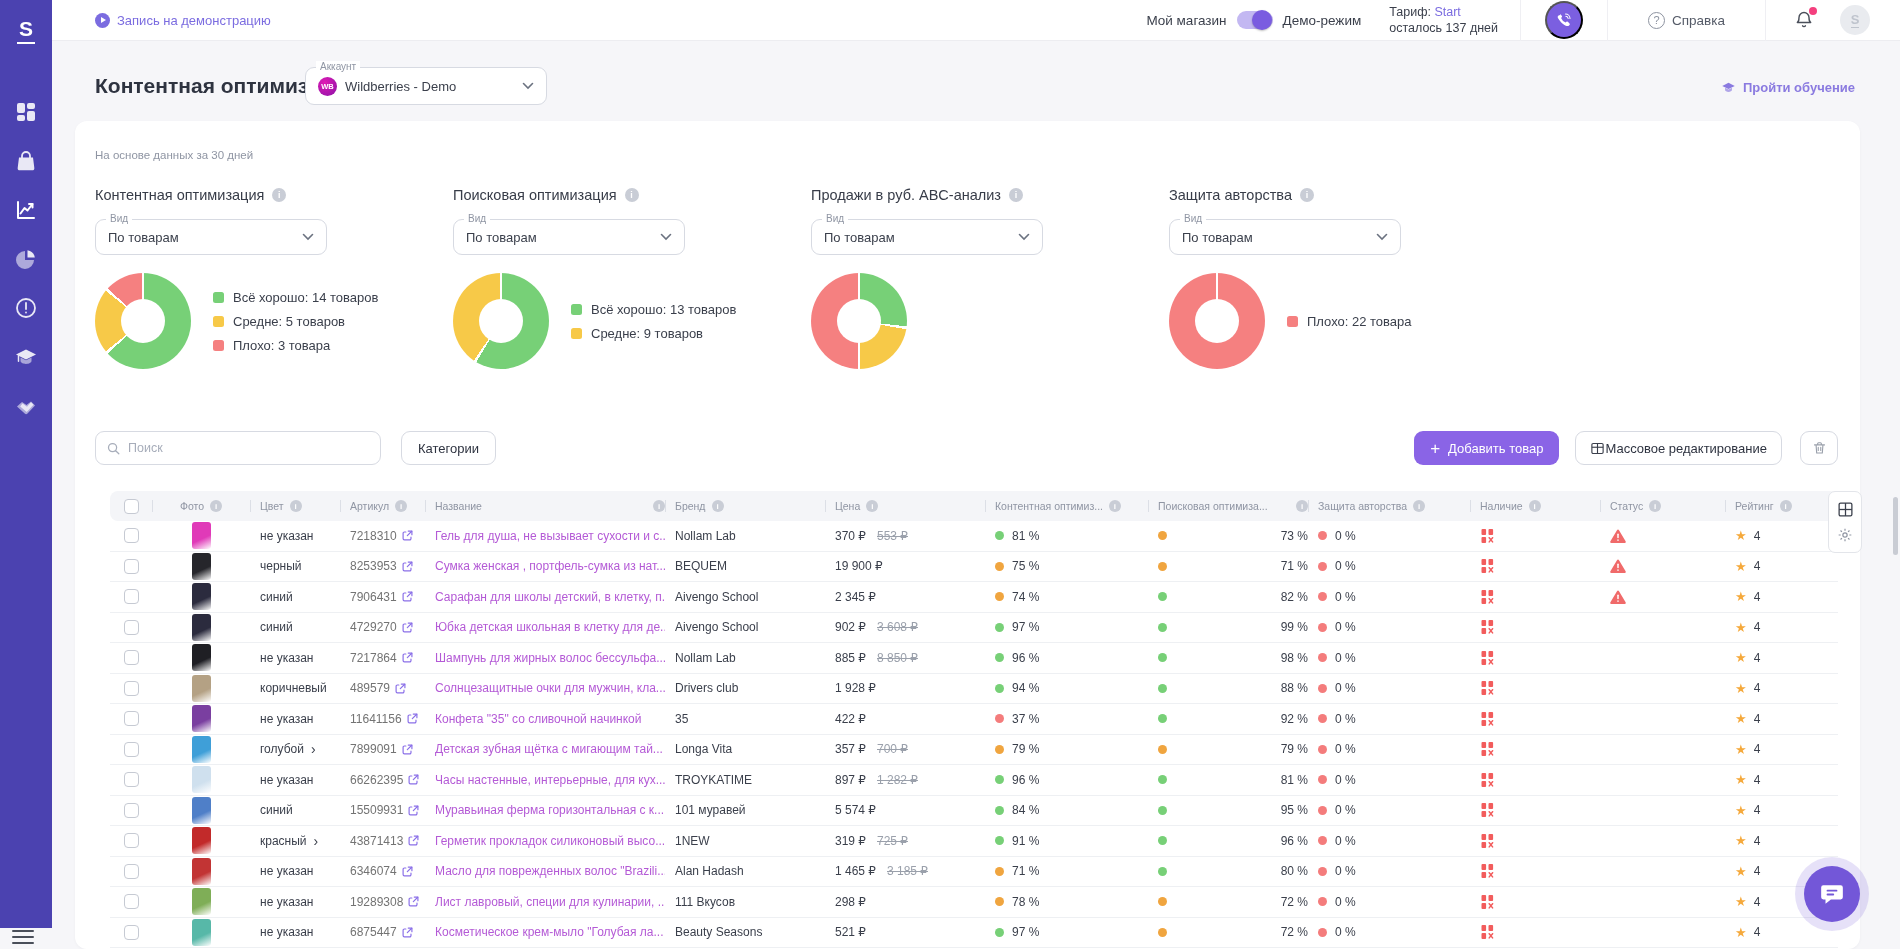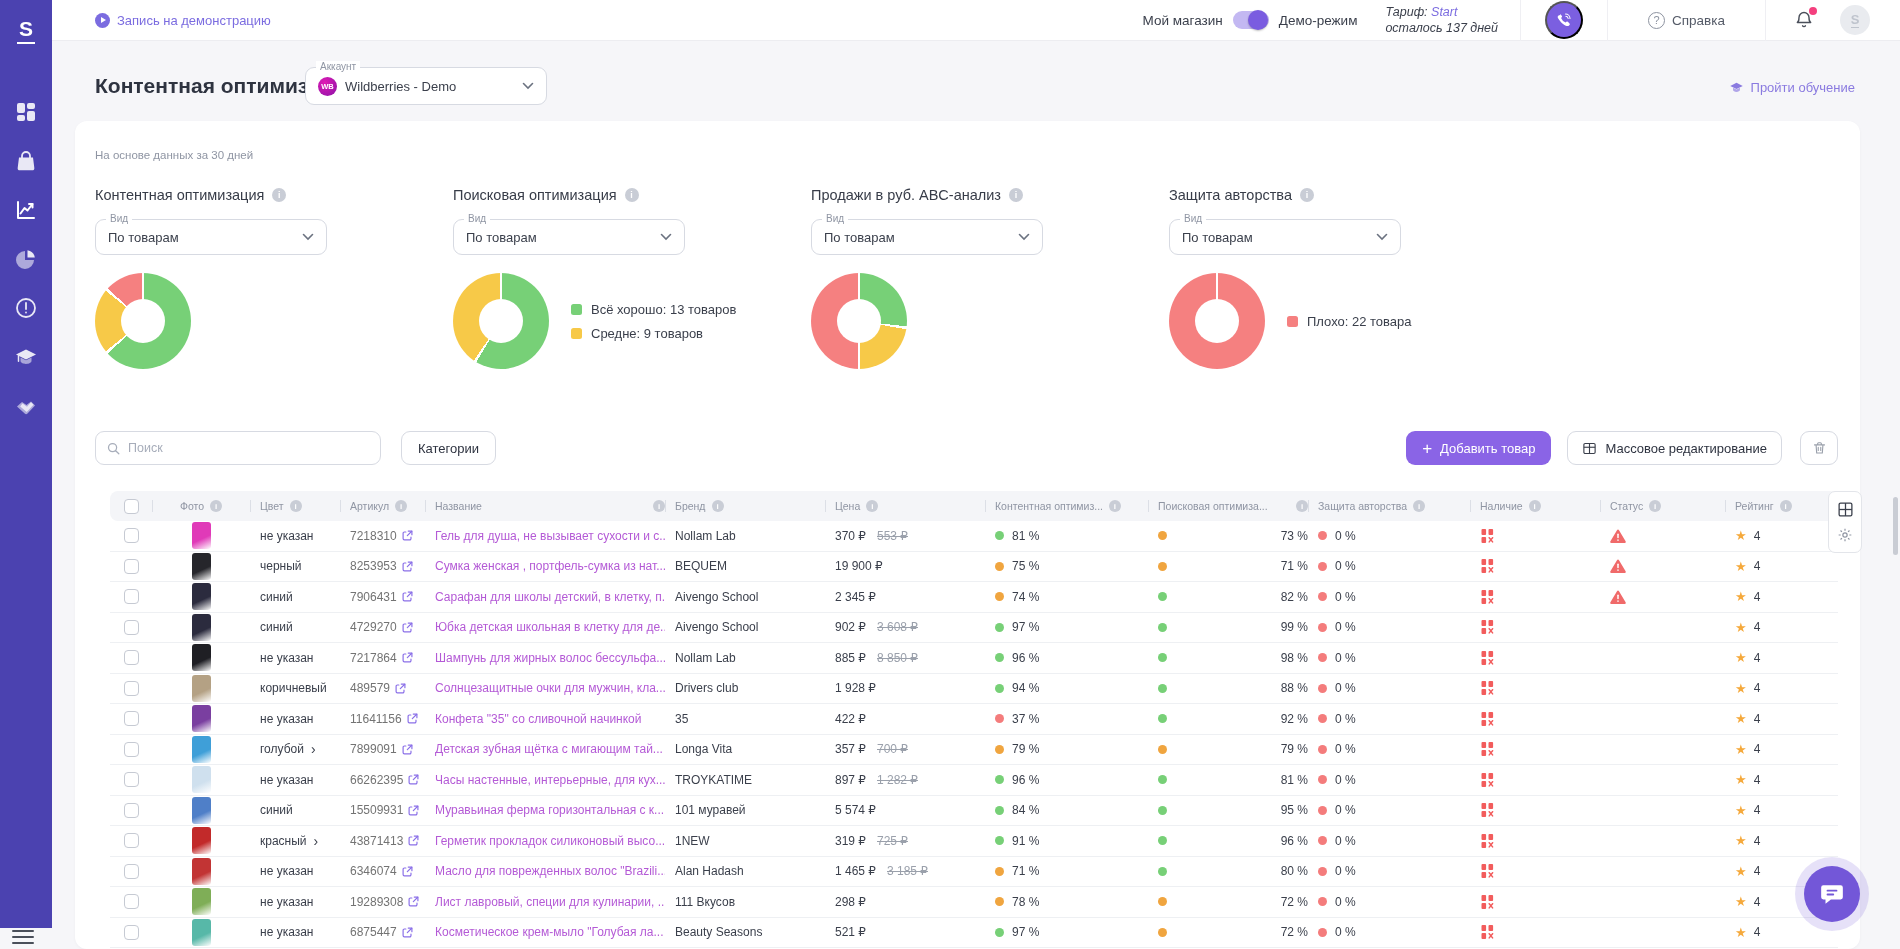--- a/index.html
+++ b/index.html
@@ -21,41 +21,41 @@
   
   .topbar { position:absolute; left:52px; top:0; right:0; height:41px; background:#fff; border-bottom:1px solid #ededf1; z-index:20;
             display:flex; align-items:center; }
   .demo-link { display:flex; align-items:center; gap:7px; margin-left:43px; color:#7b6ce0; font-size:13px; cursor:pointer; }
   .play-ic { width:15px; height:15px; border-radius:50%; background:#7b6ce0; position:relative; }
   .play-ic::after { content:""; position:absolute; left:6px; top:4px; border-left:5px solid #fff; border-top:3.5px solid transparent; border-bottom:3.5px solid transparent; }
   .tb-right { margin-left:auto; display:flex; align-items:center; height:100%; }
   .store-toggle { display:flex; align-items:center; gap:10px; font-size:13.5px; color:#3a3f4b; margin-right:28px; }
   .switch { width:36px; height:18px; border-radius:9px; background:#c3b8f2; position:relative; cursor:pointer; }
   .switch .knob { position:absolute; right:1px; top:-1px; width:20px; height:20px; border-radius:50%; background:#7a5ce0; box-shadow:0 1px 2px rgba(0,0,0,.25); }
-  .tariff { font-size:12.5px; color:#3a3f4b; line-height:1.3; margin-right:22px;font-style:italic; }
+  .tariff { font-size:12.5px; color:#3a3f4b; line-height:1.3; margin-right:22px; }
   .tariff .tv { color:#7b6ce0; }
   .tb-sep { width:1px; height:41px; background:#efeff3; }
   .phone-btn { width:38px; height:38px; border-radius:50%; background:#7b5fe0; display:flex; align-items:center; justify-content:center; margin:0 24px; cursor:pointer; }
   .help { display:flex; align-items:center; gap:7px; color:#555b68; font-size:13.5px; margin:0 40px; cursor:pointer; }
   .qmark { width:17px; height:17px; border:1.5px solid #8d93a0; border-radius:50%; color:#8d93a0; font-size:11px; display:flex; align-items:center; justify-content:center; }
   .bell-wrap { position:relative; margin:0 26px 0 28px; cursor:pointer; }
   .bell-dot { position:absolute; right:-3px; top:-3px; width:8px; height:8px; border-radius:50%; background:#f43f7e; }
   .avatar { width:30px; height:30px; border-radius:50%; background:#e9ebef; color:#bfc4cd; font-weight:bold; font-size:13px;
             display:flex; align-items:center; justify-content:center; margin-right:30px; cursor:pointer; }
   .avatar span{ border-bottom:1.5px solid #bfc4cd; }
 
   
   .page-title { position:absolute; left:95px; top:74px; font-size:21px; color:#2e3340; z-index:5; }
   .account { position:absolute; left:305px; top:67px; width:242px; height:38px; background:#fff; border:1px solid #d7dae2; border-radius:9px;
              display:flex; align-items:center; padding:0 12px; gap:8px; z-index:5; cursor:pointer; }
   .flabel { position:absolute; top:-7px; left:10px; font-size:10px; color:#8f95a3; background:#fff; padding:0 4px; }
   .wb-badge { width:19px; height:19px; border-radius:50%; background:radial-gradient(circle at 35% 30%, #e01ab4, #8a12a8); color:#fff;
               font-size:7.5px; font-weight:bold; display:flex; align-items:center; justify-content:center; text-transform:uppercase; }
   .account .aval { font-size:13px; color:#3a3f4b; flex:1; }
-  .training { position:absolute; right:45px; top:80px; display:flex; align-items:center; gap:7px; color:#8a7ae0; font-size:13px; z-index:5; cursor:pointer; }
+  .training { position:absolute; right:45px; top:80px; display:flex; align-items:center; gap:7px; color:#8a7ae0; font-size:13px; z-index:5; cursor:pointer;font-weight:bold; }
 
   
   .panel { position:absolute; left:75px; top:121px; width:1785px; height:828px; background:#fff; border-radius:12px; box-shadow:0 1px 3px rgba(30,30,60,.04); }
   .period-note { position:absolute; left:20px; top:28px; font-size:11.5px; color:#8f95a3; }
 
   .charts-row { position:absolute; left:20px; top:66px; right:10px; display:flex; }
   .chart-card { width:358px; position:relative; }
   .cc-title { display:flex; align-items:center; gap:8px; font-size:14.5px; color:#373c48; }
   .info-ic { width:14px; height:14px; border-radius:50%; background:#c9cdd6; color:#fff; font-size:9px; font-weight:bold; font-style:normal;
              display:inline-flex; align-items:center; justify-content:center; flex:0 0 auto; }
@@ -71,21 +71,21 @@
 
   
   .toolbar { position:absolute; left:20px; top:310px; right:22px; height:34px; display:flex; align-items:center; }
   .search-box { width:286px; height:34px; border:1px solid #d7dae2; border-radius:9px; background:#fff; display:flex; align-items:center; padding:0 10px; gap:7px; }
   .search-box input { border:none; outline:none; font-size:12.5px; color:#3a3f4b; width:100%; font-family:inherit; }
   .search-box input::placeholder { color:#a7adba; }
   .btn-cat { margin-left:20px; height:34px; padding:0 16px; border:1px solid #d7dae2; border-radius:9px; background:#fff; font-size:13px; color:#2e3340; cursor:pointer; font-family:inherit; }
   .tb-spacer { flex:1; }
   .btn-add { height:34px; padding:0 16px; border:none; border-radius:9px; background:#8a64e6; color:#fff; font-size:13px; display:flex; align-items:center; gap:8px; cursor:pointer; font-family:inherit; }
   .btn-add .plus { font-size:17px; line-height:1; }
-  .btn-bulk { margin-left:16px; height:34px; padding:0 14px; border:1px solid #d7dae2; border-radius:9px; background:#fff; color:#2e3340; font-size:13px; display:flex; align-items:center; gap:8px; cursor:pointer; font-family:inherit; }
+  .btn-bulk { margin-left:16px; height:34px; padding:0 14px; border:1px solid #d7dae2; border-radius:9px; background:#fff; color:#2e3340; font-size:13px; display:flex; align-items:center; cursor:pointer; font-family:inherit; }
   .btn-trash { margin-left:18px; width:38px; height:34px; border:1px solid #d7dae2; border-radius:9px; background:#fff; display:flex; align-items:center; justify-content:center; cursor:pointer; }
 
   
   .table { position:absolute; left:35px; top:370px; width:1728px; }
   .thead { display:flex; height:30px; background:#f4f5f8; border-radius:8px; align-items:center; }
   .hcell { position:relative; display:flex; align-items:center; gap:6px; font-size:10.5px; color:#8f95a3; padding-left:10px; height:100%; white-space:nowrap; overflow:hidden; }
   .hcell .info-ic { width:12px; height:12px; font-size:8px; }
   .hcell:not(:first-child)::before { content:""; position:absolute; left:0; top:9px; height:12px; border-left:1px solid #dcdfe6; }
   .trow { display:flex; height:30.5px; border-bottom:1px solid #eef0f3; align-items:center; background:#fff; }
   .cell { display:flex; align-items:center; gap:5px; padding-left:10px; height:100%; font-size:12px; color:#3a3f4b; white-space:nowrap; overflow:hidden; }
@@ -256,20 +256,34 @@
       <span class="flabel">Вид</span>
       <span class="sval">По товарам</span>
       <span style="display:flex">
         <svg width="12" height="8" viewBox="0 0 12 8" fill="none" stroke="#6b7280" stroke-width="1.6" stroke-linecap="round">
                 <polyline points="1.5,1.5 6,6 10.5,1.5"></polyline>
               </svg>
       </span>
     </div>
     <div class="donut-row">
       <div class="donut" style="background: conic-gradient(rgb(255, 255, 255) 0deg, rgb(255, 255, 255) 1.75deg, rgb(119, 208, 119) 1.75deg, rgb(119, 208, 119) 227.341deg, rgb(255, 255, 255) 227.341deg, rgb(255, 255, 255) 229.091deg, rgb(255, 255, 255) 229.091deg, rgb(255, 255, 255) 230.841deg, rgb(247, 201, 72) 230.841deg, rgb(247, 201, 72) 309.159deg, rgb(255, 255, 255) 309.159deg, rgb(255, 255, 255) 310.909deg, rgb(255, 255, 255) 310.909deg, rgb(255, 255, 255) 312.659deg, rgb(245, 128, 128) 312.659deg, rgb(245, 128, 128) 358.25deg, rgb(255, 255, 255) 358.25deg, rgb(255, 255, 255) 360deg);"></div>
+      <div class="legend">
+              <div class="leg-item">
+                <span class="leg-sq" style="background: rgb(119, 208, 119);"></span>
+                <span>Всё хорошо: 14 товаров</span>
+              </div>
+              <div class="leg-item">
+                <span class="leg-sq" style="background: rgb(247, 201, 72);"></span>
+                <span>Средне: 5 товаров</span>
+              </div>
+              <div class="leg-item">
+                <span class="leg-sq" style="background: rgb(245, 128, 128);"></span>
+                <span>Плохо: 3 товара</span>
+              </div>
+            </div>
     </div>
   </div>
 
   <div class="chart-card">
     <div class="cc-title">
       <span>Поисковая оптимизация</span>
       <i class="info-ic">i</i>
     </div>
     <div class="select">
       <span class="flabel">Вид</span>

